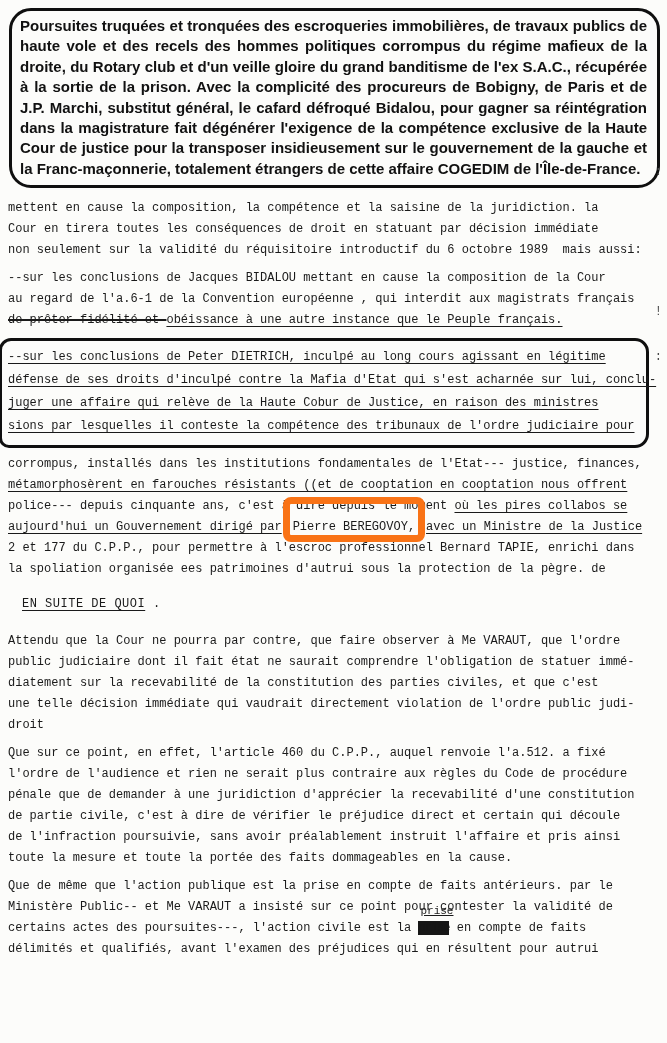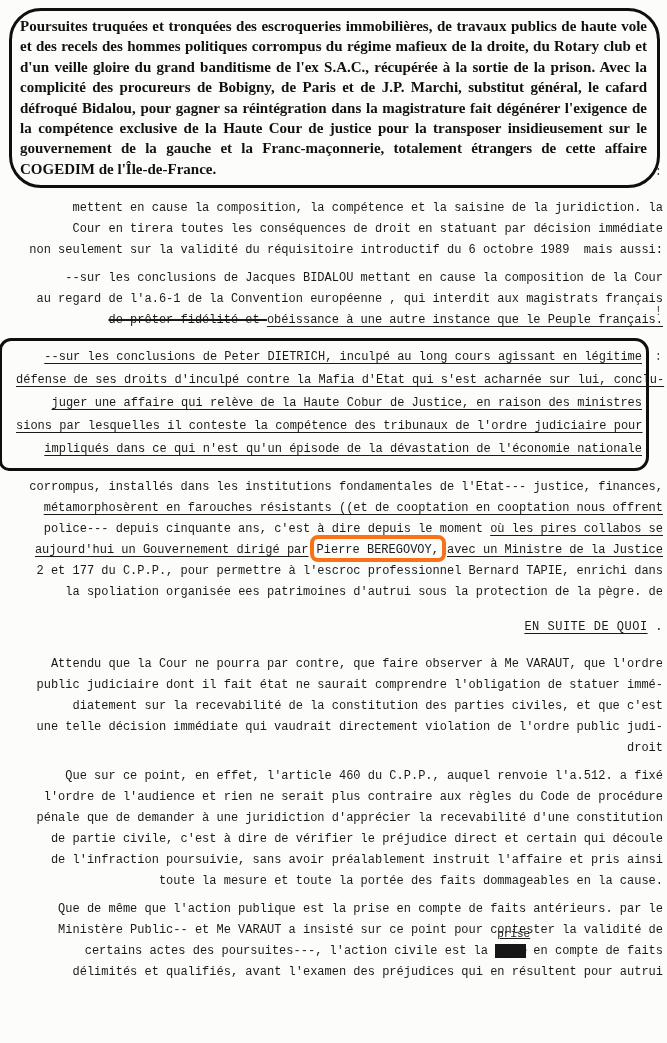--- a/index.html
+++ b/index.html
@@ -13,59 +13,59 @@
     height:1043px;
     margin:0 auto;
     background:#fcfcfa;
     color:#1a1a1a;
     overflow:hidden;
   }
   
   .header-box{
     margin:8px 7px 0 9px;
     border:3px solid #0f0f0f;
-    border-radius:32px;
+    border-radius:22px;
     padding:5px 10px 6px 8px;
-    font-family:Liberation Serif, serif;
+    font-family:Liberation Sans, sans-serif;
     font-weight:bold;
     font-size:15px;
     line-height:20.4px;
     text-align:justify;
     color:#111;
   }
   
   .body-text{
     padding:10px 4px 0 8px;
     font-size:12px;
     line-height:21px;
   }
-  .para{margin:0 0 7px 0;text-align:right;}
+  .para{margin:0 0 7px 0;}
   .para.tight{}
   .tline{white-space:pre;height:21px;}
   .seg{text-decoration:none;}
   .seg.underline{
     text-decoration:underline;
     text-underline-offset:3px;
     text-decoration-thickness:1.4px;
   }
   .seg.strike{
     text-decoration:line-through;
     text-decoration-thickness:1.6px;
   }
   .seg.boxed{
-    border:4px solid #f97316;
+    border:7px solid #f97316;
     border-radius:8px;
-    padding:4px 3px 1px 3px;
+    padding:16px 3px 1px 3px;
     margin:0 1px;
   }
   .para.boxed{
     border:3px solid #0f0f0f;
     border-radius:12px 14px 14px 10px;
     margin:3px 14px 6px -9px;
-    padding:6px 4px 6px 14px;
+    padding:6px 4px 6px 6px;
   }
   .para.boxed .tline{height:23px;}
   .para.heading{margin:14px 0 16px 14px;letter-spacing:.5px;}
   
   .seg.correction{position:relative;display:inline-block;}
   .corr-above{
     position:absolute;
     top:-12px;left:2px;
     font-size:11px;
     line-height:11px;
@@ -98,21 +98,20 @@
       <div class="para tight">
         <div class="tline"><span class="seg plain">--sur les conclusions de Jacques BIDALOU mettant en cause la composition de la Cour</span></div>
         <div class="tline"><span class="seg plain">au regard de l'a.6-1 de la Convention européenne , qui interdit aux magistrats français</span></div>
         <div class="tline"><span class="seg strike">de prêter fidélité et </span><span class="seg underline">obéissance à une autre instance que le Peuple français.</span></div>
       </div>
       <div class="para boxed">
         <div class="tline"><span class="seg underline">--sur les conclusions de Peter DIETRICH, inculpé au long cours agissant en légitime</span></div>
         <div class="tline"><span class="seg underline">défense de ses droits d'inculpé contre la Mafia d'Etat qui s'est acharnée sur lui, conclu-</span></div>
         <div class="tline"><span class="seg underline">juger une affaire qui relève de la Haute Cobur de Justice, en raison des ministres</span></div>
         <div class="tline"><span class="seg underline">sions par lesquelles il conteste la compétence des tribunaux de l'ordre judiciaire pour</span></div>
-        <div class="tline"><span class="seg underline">impliqués dans ce qui n'est qu'un épisode de la dévastation de l'économie nationale</span></div>
       </div>
       <div class="para">
         <div class="tline"><span class="seg plain">corrompus, installés dans les institutions fondamentales de l'Etat--- justice, finances,</span></div>
         <div class="tline"><span class="seg underline">métamorphosèrent en farouches résistants ((et de cooptation en cooptation nous offrent</span></div>
         <div class="tline"><span class="seg plain">police--- depuis cinquante ans, c'est à dire depuis le moment </span><span class="seg underline">où les pires collabos se</span></div>
         <div class="tline"><span class="seg underline">aujourd'hui un Gouvernement dirigé par</span><span class="seg boxed">Pierre BEREGOVOY,</span><span class="seg underline">avec un Ministre de la Justice</span></div>
         <div class="tline"><span class="seg plain">2 et 177 du C.P.P., pour permettre à l'escroc professionnel Bernard TAPIE, enrichi dans</span></div>
         <div class="tline"><span class="seg plain">la spoliation organisée ees patrimoines d'autrui sous la protection de la pègre. de</span></div>
       </div>
       <div class="para heading">

